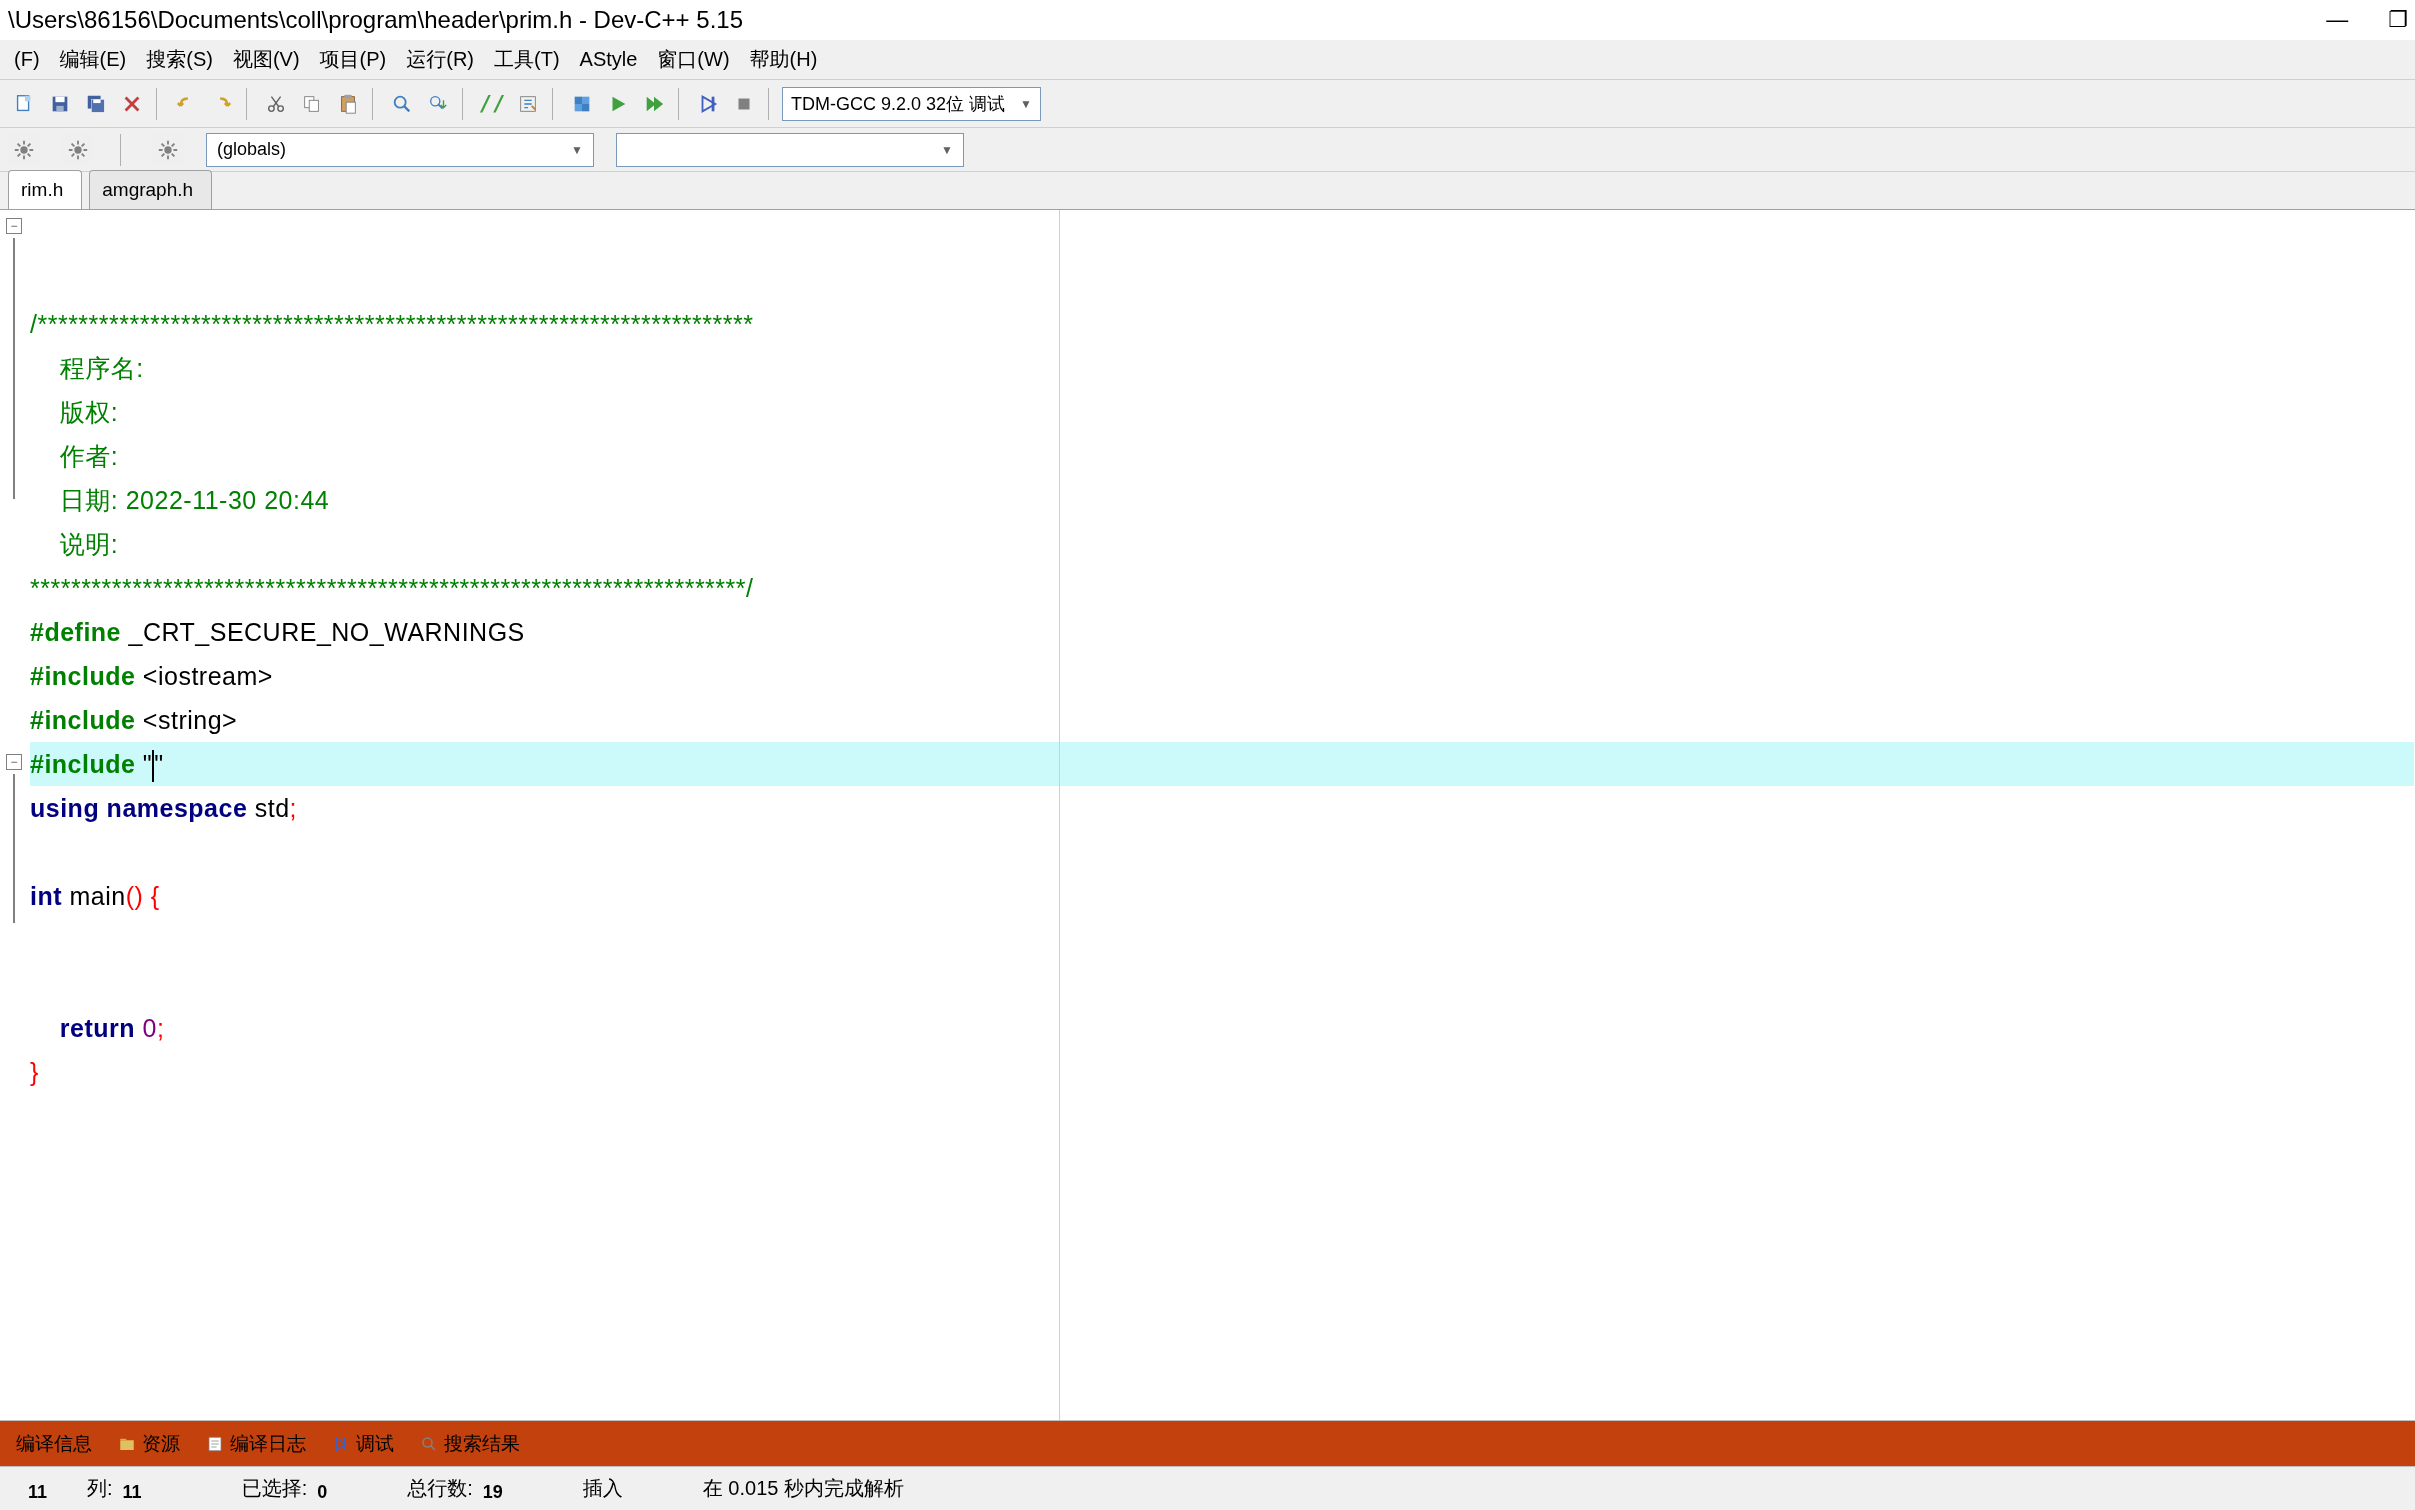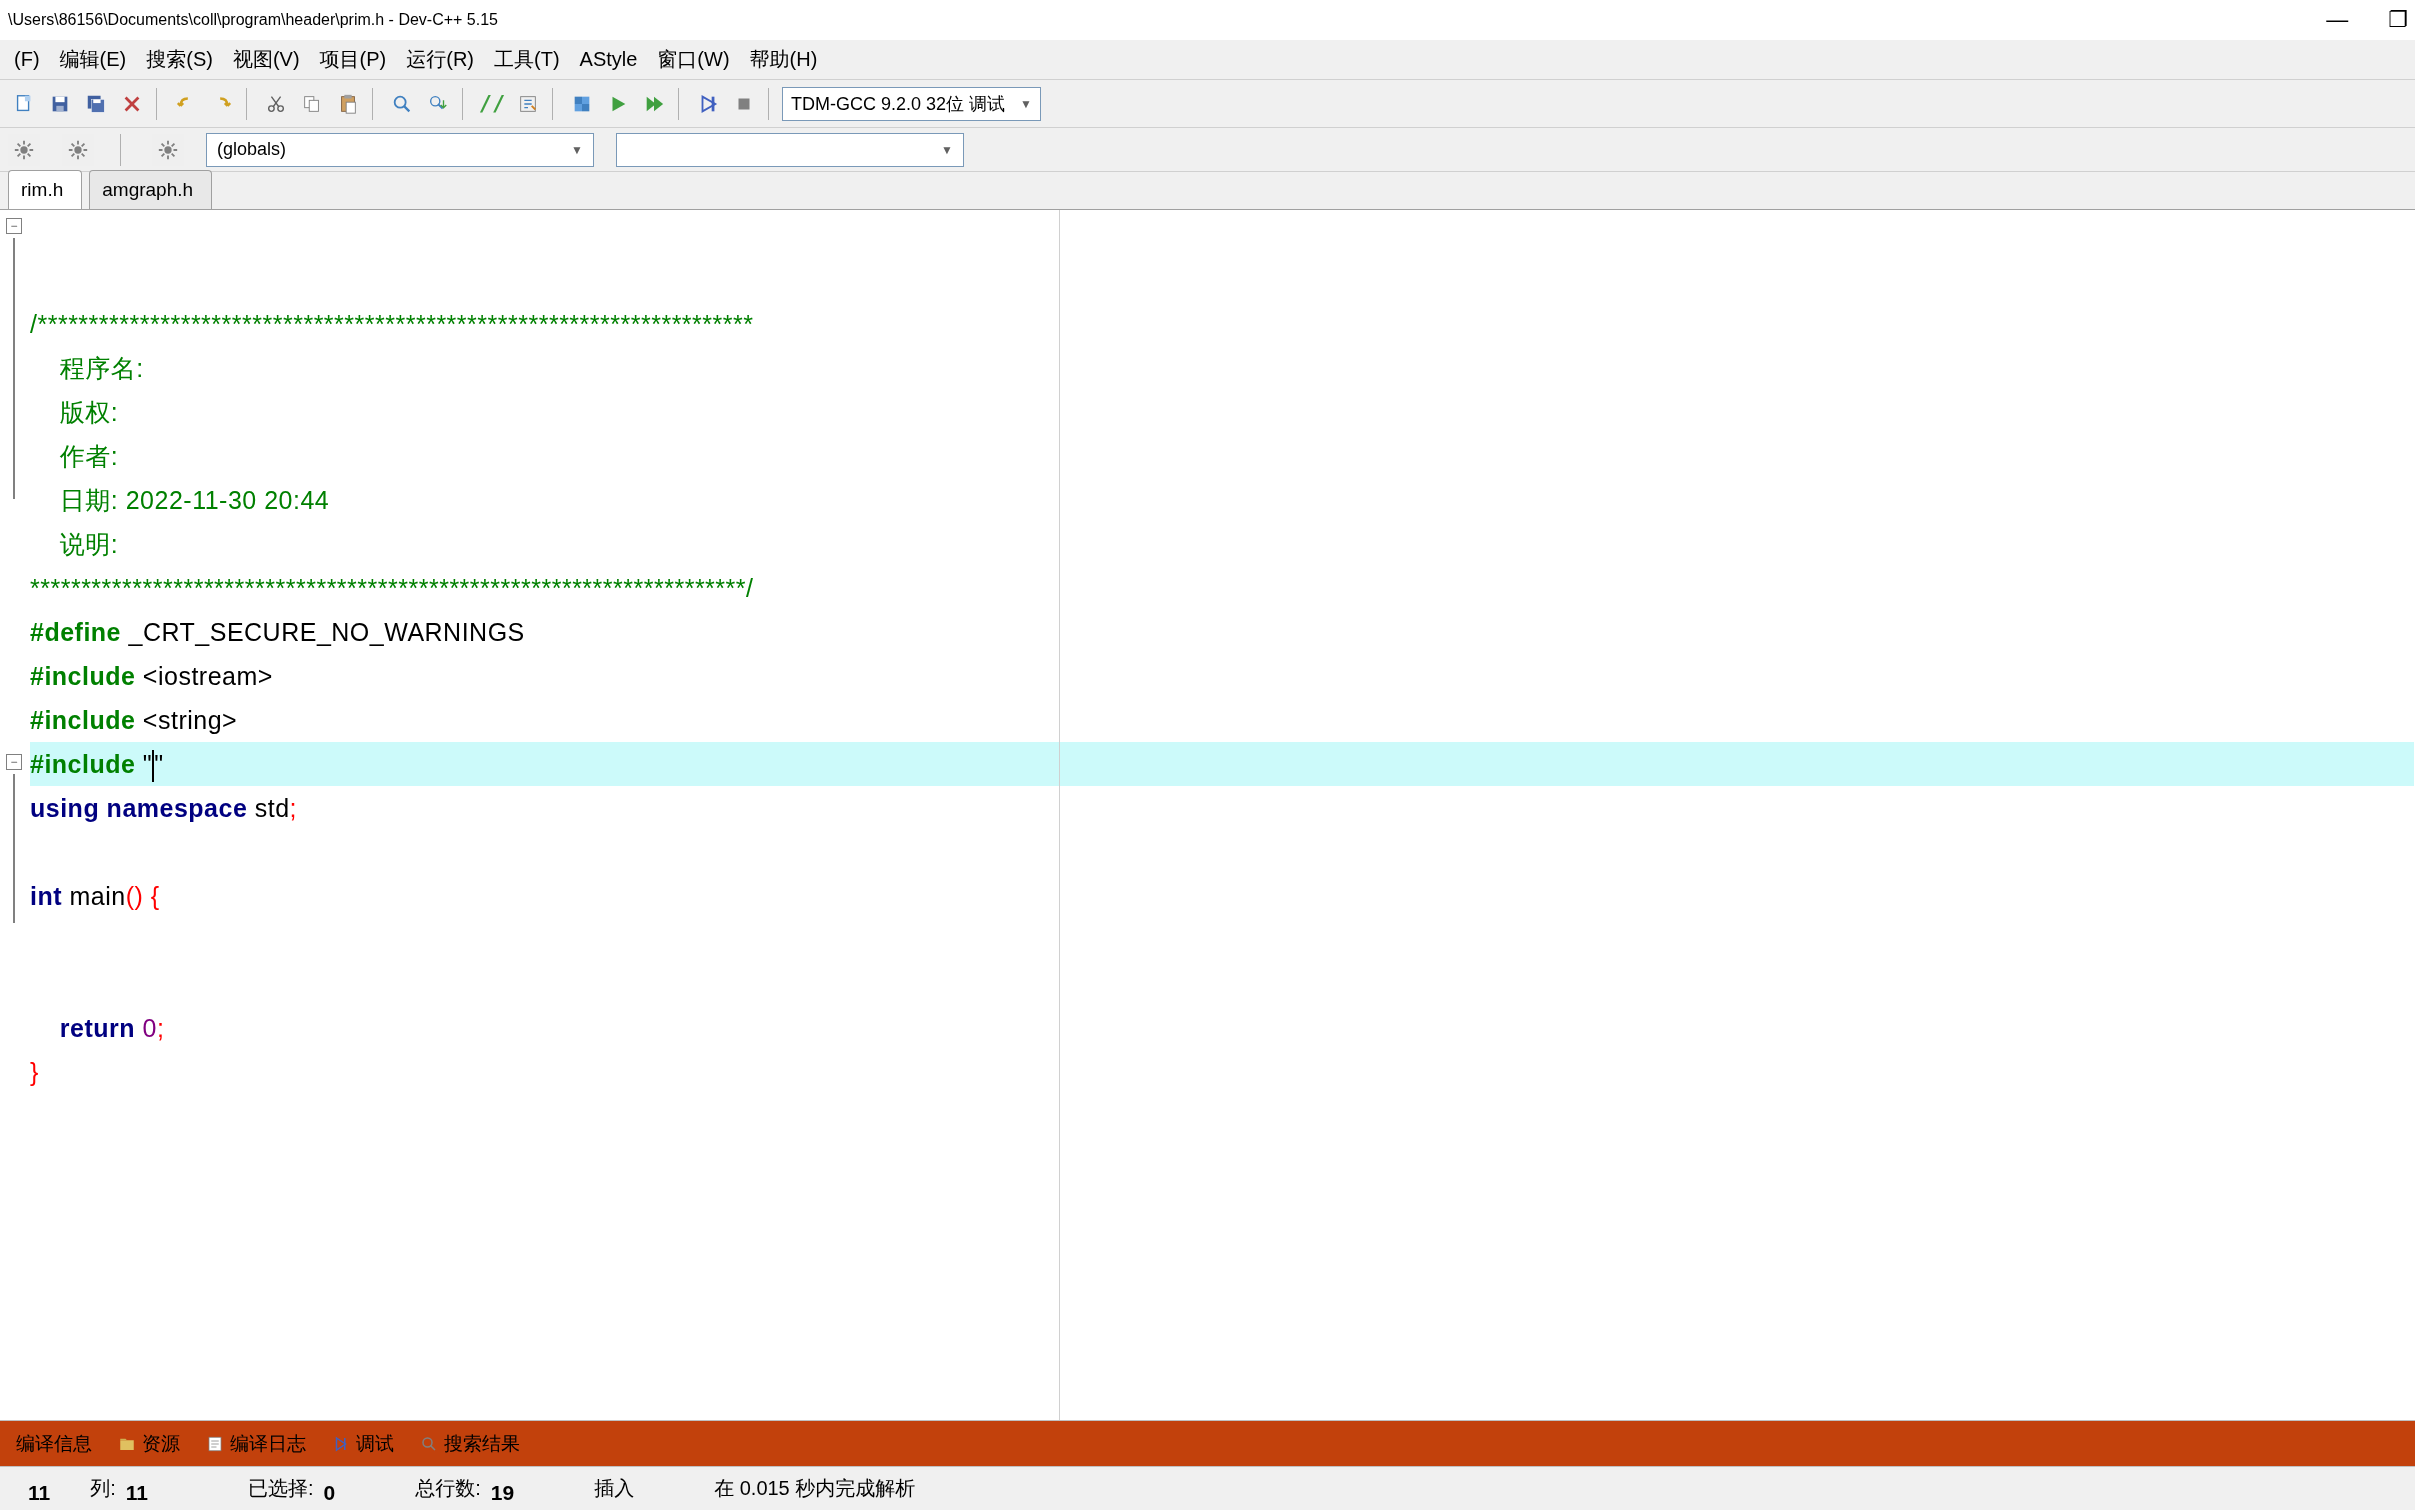--- a/index.html
+++ b/index.html
@@ -1,20 +1,20 @@
 <!DOCTYPE html>
 <html><head>
 <meta charset="utf-8">
 <style>
 * { margin: 0; padding: 0; box-sizing: border-box; font-family: "Microsoft YaHei", "SimSun", sans-serif; }
 body { width: 2416px; height: 1510px; background: #f0f0f0; overflow: hidden; position: relative; }
 
 
 .titlebar { height: 40px; background: #fff; display: flex; align-items: center; padding: 0 8px; position: relative; }
-.titlebar-text { font-size: 16px; color: #000; }
+.titlebar-text { font-size: 24px; color: #000; }
 .window-controls { position: absolute; right: 8px; top: 0; display: flex; gap: 40px; align-items: center; height: 40px; }
 .window-controls span { font-size: 22px; color: #000; cursor: pointer; }
 
 
 .menubar { height: 40px; background: #f0f0f0; display: flex; align-items: center; padding: 0 4px; border-bottom: 1px solid #d0d0d0; }
 .menubar-item { padding: 4px 10px; font-size: 20px; color: #000; cursor: pointer; }
 
 
 .toolbar { height: 48px; background: #f0f0f0; display: flex; align-items: center; padding: 0 8px; border-bottom: 1px solid #d0d0d0; gap: 4px; }
 .toolbar-btn { width: 32px; height: 32px; display: flex; align-items: center; justify-content: center; border: 1px solid transparent; cursor: pointer; background: transparent; }
@@ -56,21 +56,21 @@
 @keyframes blink { 50% { opacity: 0; } }
 
 
 .bottom-tabs { height: 46px; background: #c2410c; border-top: 1px solid #c0c0c0; display: flex; align-items: center; padding: 0 4px; gap: 2px; }
 .btab { display: flex; align-items: center; gap: 6px; padding: 6px 12px; font-size: 19px; cursor: pointer; }
 .btab-icon { width: 18px; height: 18px; display: inline-block; }
 
 
 .statusbar { height: 44px; background: #f0f0f0; border-top: 1px solid #c0c0c0; display: flex; align-items: center; padding: 0 8px; font-size: 20px; color: #000; }
 .status-cell { padding: 0 20px; display: flex; align-items: center; gap: 10px; }
-.status-val { font-weight: bold; font-size: 21px; margin-top: 8px; }
+.status-val { font-weight: bold; font-size: 18px; margin-top: 8px; }
 
 
 svg { width: 22px; height: 22px; }
 </style>
 </head>
 <body>
 
 <div class="titlebar">
   <span class="titlebar-text">\Users\86156\Documents\coll\program\header\prim.h - Dev-C++ 5.15</span>
   <div class="window-controls">

